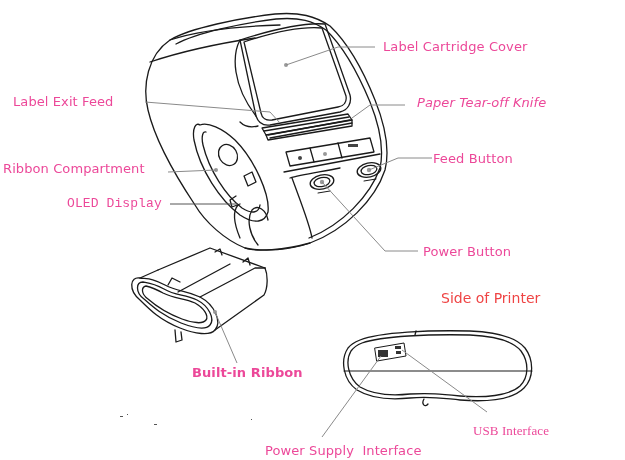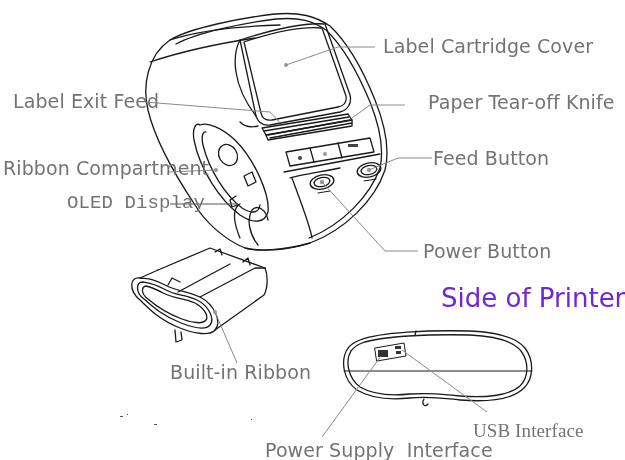--- a/index.html
+++ b/index.html
@@ -1,20 +1,20 @@
 <!DOCTYPE html>
 <html><head>
 <meta charset="utf-8">
 <style>
   html, body { margin:0; padding:0; background:#ffffff; }
   body { width:625px; height:460px; position:relative; overflow:hidden;
          font-family:"DejaVu Sans", "Liberation Sans", sans-serif; color:#2a2a2a; }
   #art { position:absolute; left:0; top:0; width:625px; height:460px; }
-  .lbl { position:absolute; white-space:nowrap; font-size:19px; line-height:17px; color:#737373; letter-spacing:0.1px; }
-  .title { position:absolute; white-space:nowrap; font-size:26px; line-height:26px; color:#6d28d9; }
+  .lbl { position:absolute; white-space:nowrap; font-size:13px; line-height:17px; color:#ec4899; letter-spacing:0.1px; }
+  .title { position:absolute; white-space:nowrap; font-size:14px; line-height:26px; color:#ef4444; }
 </style>
 </head>
 <body>
 
 <svg id="art" viewBox="0 0 625 460" xmlns="http://www.w3.org/2000/svg">
   <g fill="none" stroke="#1a1a1a" stroke-width="1.3" stroke-linejoin="round" stroke-linecap="round">
 
     <g>
 
       <path d="M170,40 C190,28 240,18 275,14 C300,12 315,16 330,26 C350,45 365,75 375,100 C385,125 390,150 385,170 C375,200 345,230 310,243 C290,250 265,252 245,248 C225,240 205,222 195,205 C175,175 155,140 148,110 C142,85 148,55 170,40 Z"></path>
@@ -131,21 +131,21 @@
   <g fill="#555">
     <rect x="120" y="416" width="3" height="1"></rect>
     <rect x="127" y="414" width="1" height="1"></rect>
     <rect x="154" y="424" width="3" height="1"></rect>
     <rect x="251" y="419" width="1" height="1"></rect>
   </g>
 </svg>
 
 <div class="lbl" style="left:383px; top:38px;">Label Cartridge Cover</div>
 <div class="lbl" style="left:13px; top:93px;">Label Exit Feed</div>
-<div class="lbl" style="left:428px; top:94px;">Paper Tear-off Knife</div>
+<div class="lbl" style="left:417px; top:94px;font-style:italic;">Paper Tear-off Knife</div>
 <div class="lbl" style="left:3px; top:160px;">Ribbon Compartment</div>
 <div class="lbl" style="left:433px; top:150px;text-align:center;">Feed Button</div>
 <div class="lbl" style="left:67px; top:195px;font-family:Liberation Mono, monospace;">OLED Display</div>
 <div class="lbl" style="left:423px; top:243px;">Power Button</div>
 <div class="title" style="left:441px; top:285px;">Side of Printer</div>
-<div class="lbl" style="left:170px; top:364px;">Built-in Ribbon</div>
+<div class="lbl" style="left:192px; top:364px;font-weight:bold;">Built-in Ribbon</div>
 <div class="lbl" style="left:473px; top:422px;font-family:Liberation Serif, serif;">USB Interface</div>
 <div class="lbl" style="left:265px; top:442px; white-space:pre;">Power Supply  Interface</div>
 
 </body></html>

